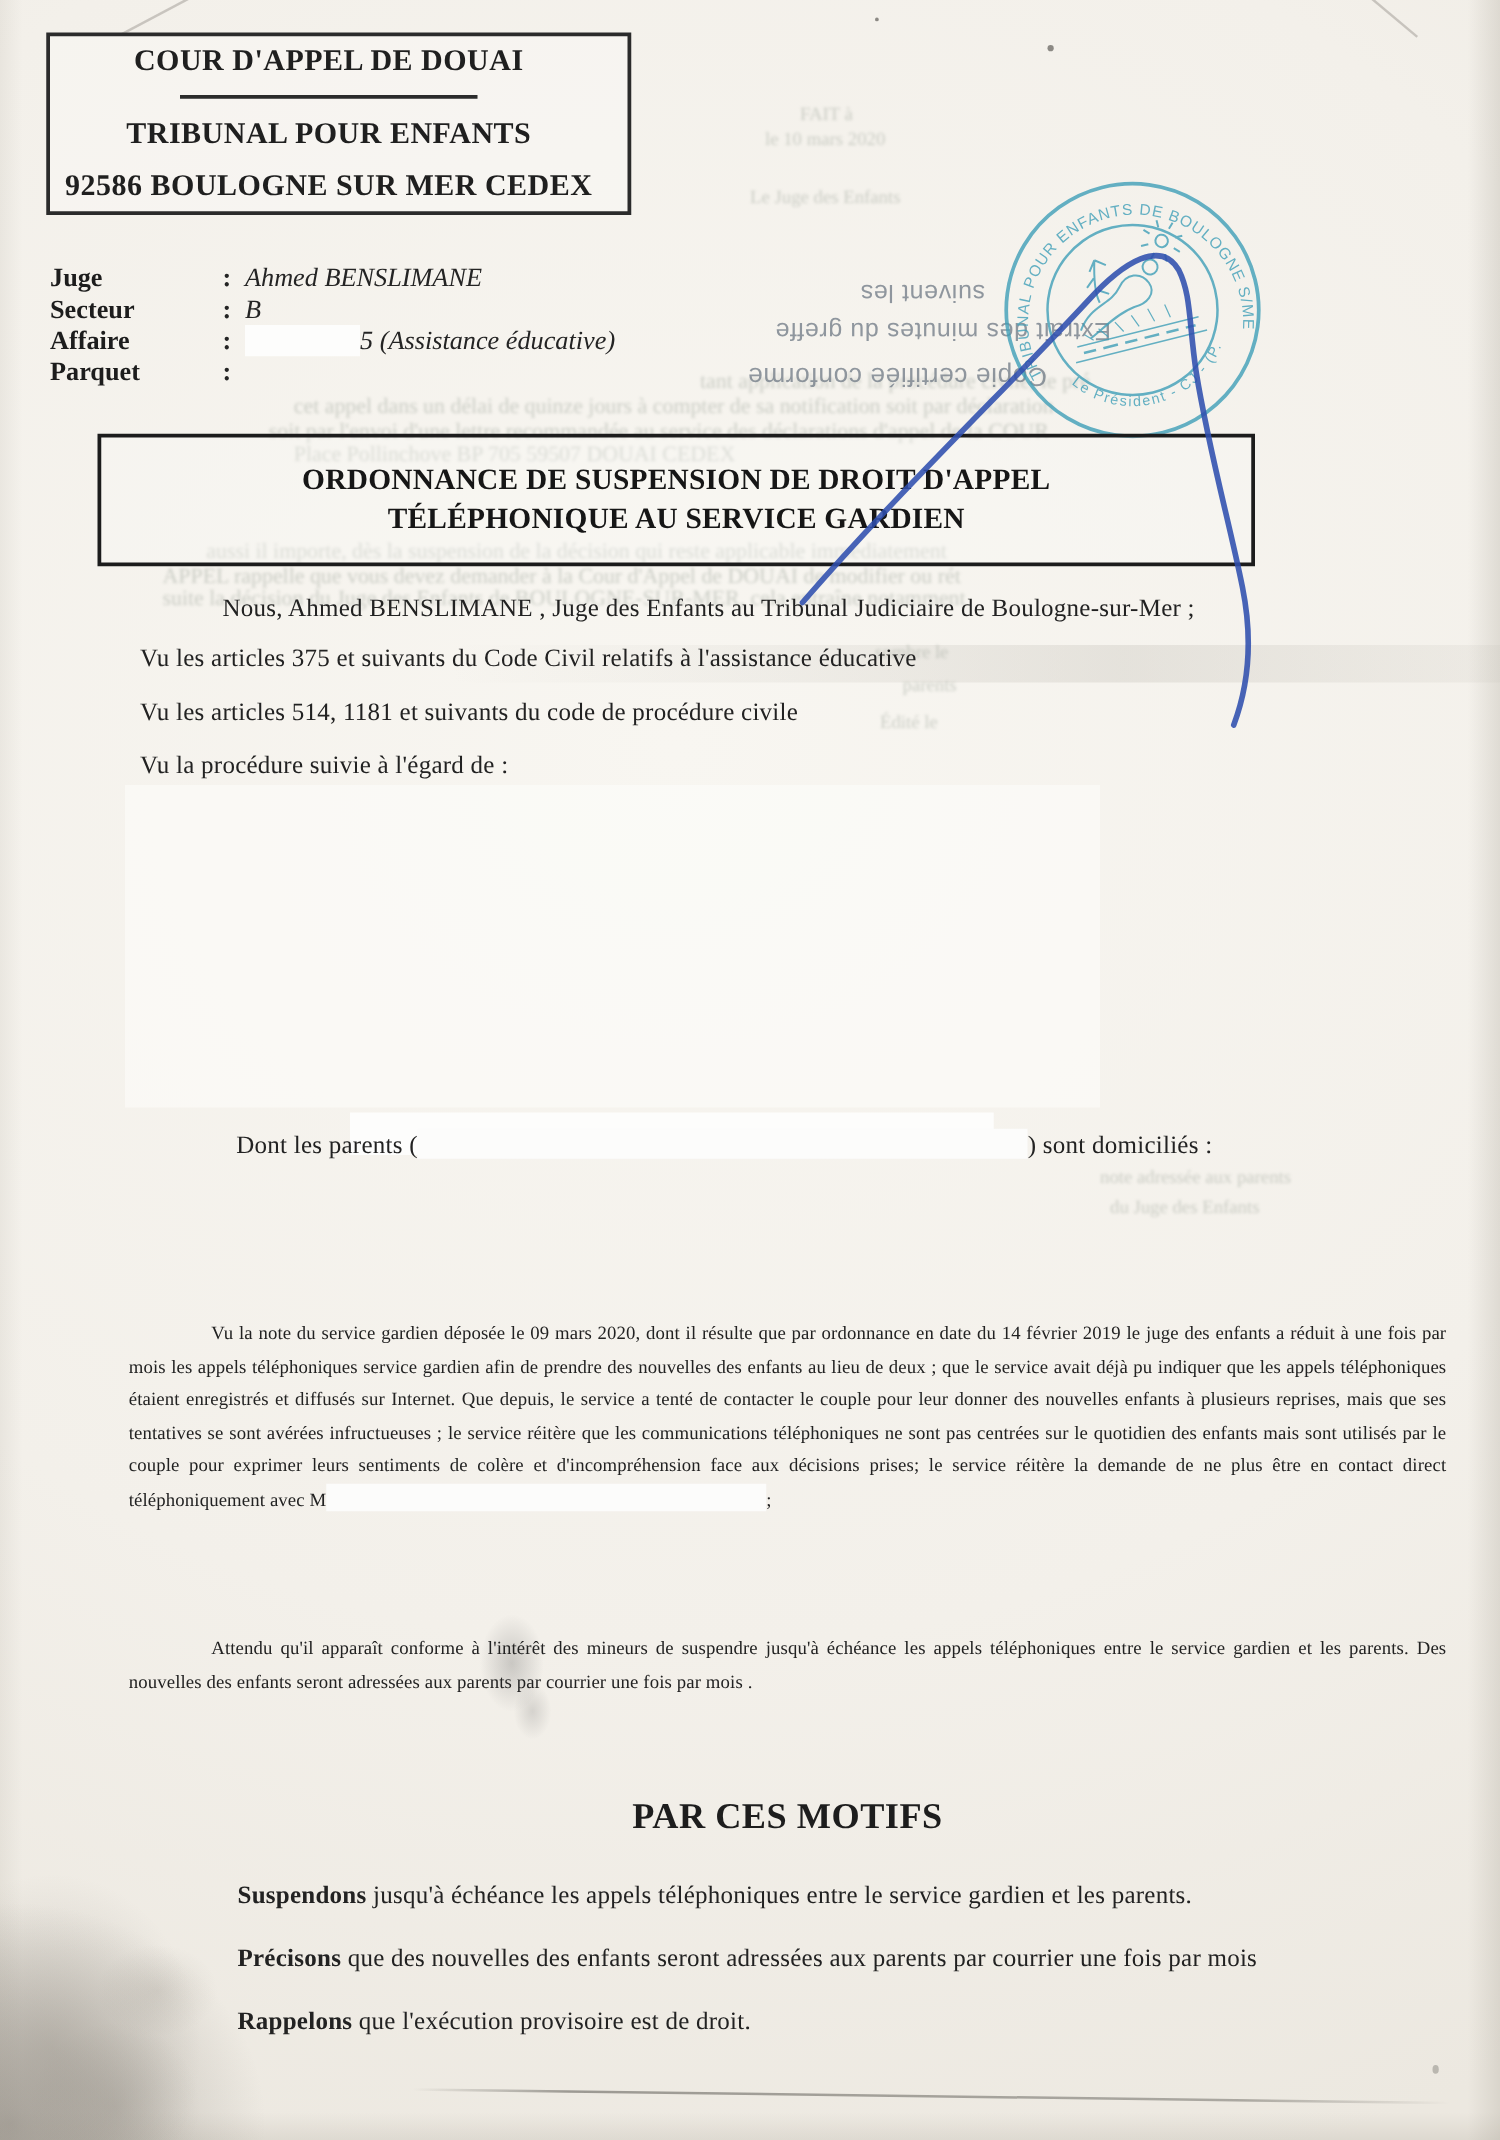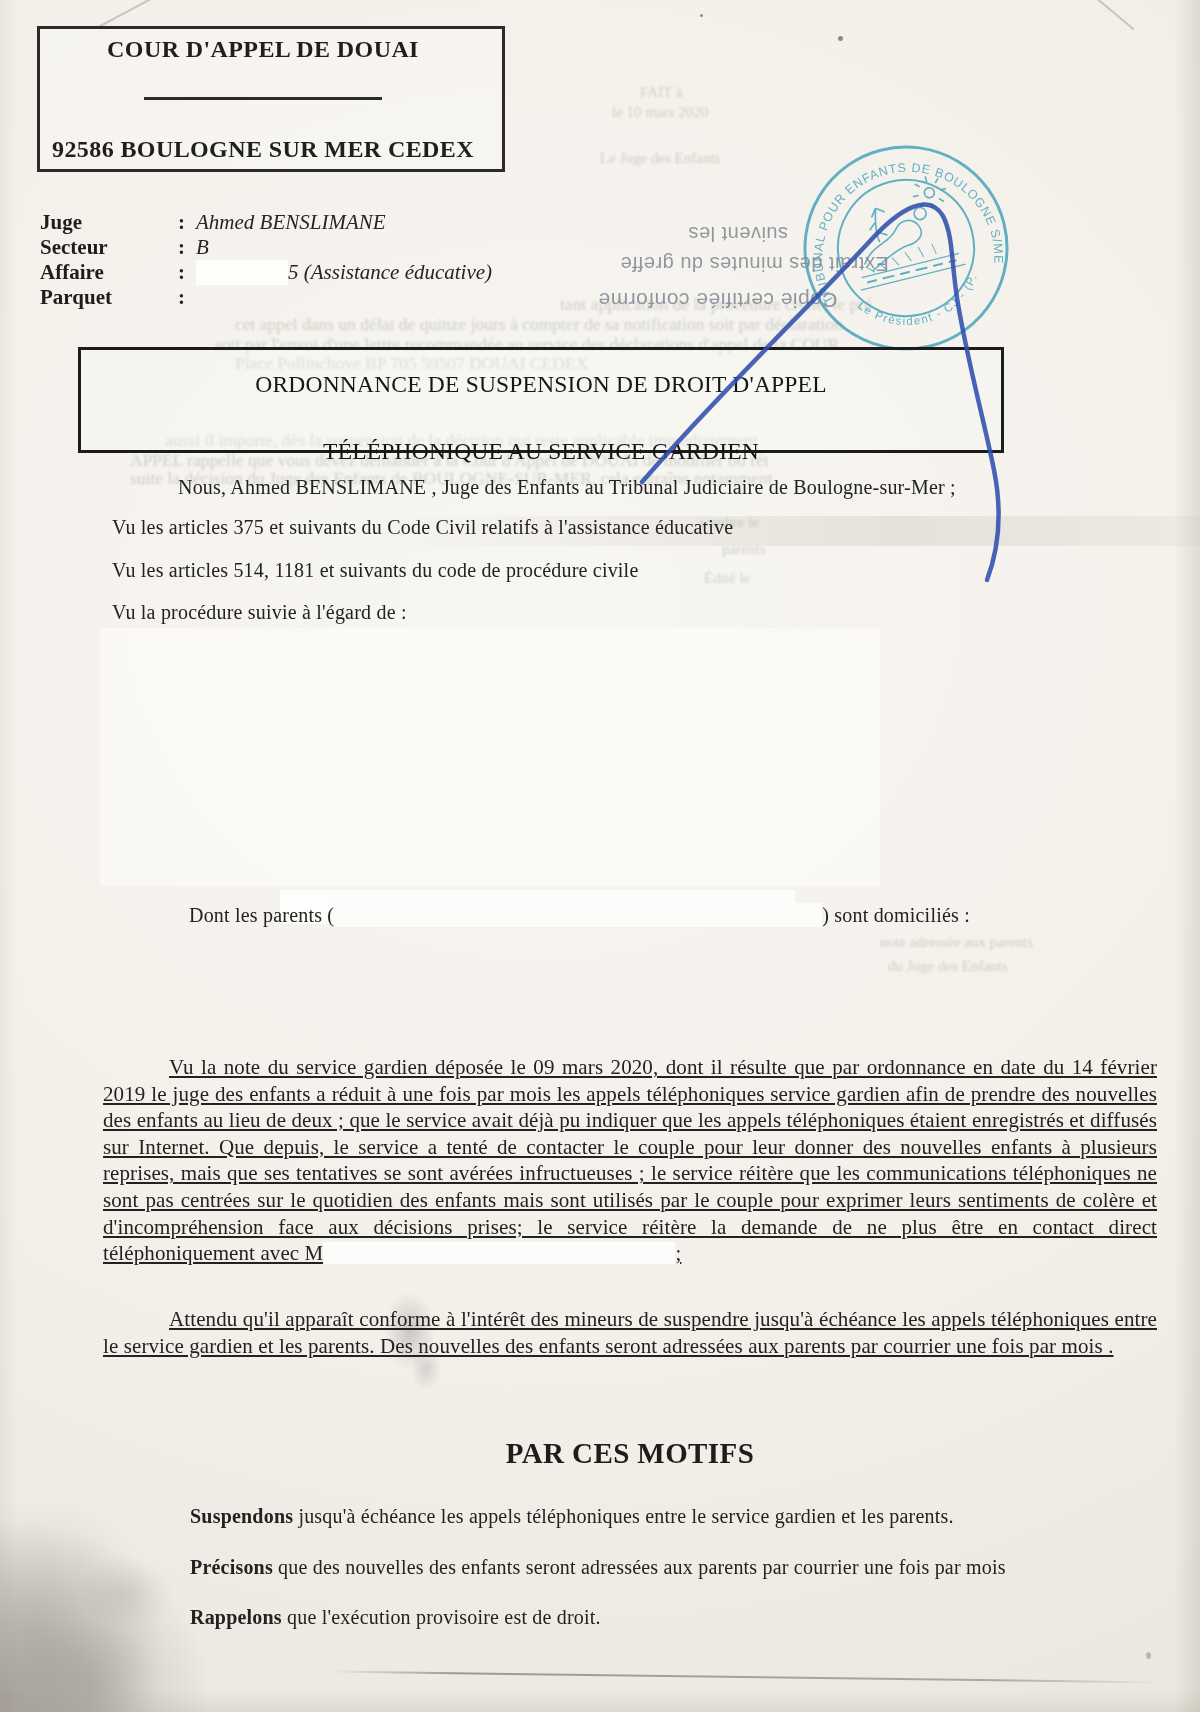--- a/index.html
+++ b/index.html
@@ -27,24 +27,24 @@
   .ci-label{font-weight:bold;width:138px;color:#1d1d1d;}
   .ci-colon{font-weight:bold;width:18px;}
   .ci-value{font-style:italic;}
   .ci-gap{display:inline-block;width:92px;}
   
   .title-box{
     left:78px;top:347px;width:926px;height:106px;border:3.5px solid #1c1c1c;
     display:flex;flex-direction:column;align-items:center;justify-content:center;
     box-sizing:border-box;background:rgba(250,249,246,.35);
   }
-  .title-line{font-weight:normal;font-size:23.5px;letter-spacing:.2px;line-height:31px;color:#161616;white-space:nowrap;margin-top:36px;}
+  .title-line{font-weight:bold;font-size:23.5px;letter-spacing:.2px;line-height:31px;color:#161616;white-space:nowrap;}
   
   .bodyline{font-size:20px;letter-spacing:.2px;white-space:nowrap;color:#222;}
-  .para{font-size:21px;letter-spacing:.1px;line-height:26.6px;text-align:justify;color:#222;text-decoration:underline;}
+  .para{font-size:15px;letter-spacing:.1px;line-height:26.6px;text-align:justify;color:#222;}
   .indent{display:inline-block;width:66px;}
   .white-gap{display:inline-block;background:#fcfcfb;}
   .lead-bold{font-weight:bold;}
   .motifs{font-weight:bold;font-size:29px;letter-spacing:.4px;color:#1d1d1d;text-align:center;}
   
   .bleed{color:#90998e;opacity:.42;filter:blur(1.1px);font-size:17.5px;white-space:nowrap;font-family:"Liberation Serif",serif;}
   .bleed.small{font-size:15px;}
   .ghost-stamp-line{
     color:#737d88;opacity:.78;filter:blur(.5px);font-family:"Liberation Sans",sans-serif;
     transform:rotate(180deg);white-space:nowrap;letter-spacing:.5px;
@@ -104,20 +104,21 @@
   <div class="abs bleed small" style="left:880px;top:934px;">note adressée aux parents</div>
   <div class="abs bleed small" style="left:888px;top:958px;">du Juge des Enfants</div>
 
   <div class="abs ghost-stamp-line" style="left:688px;top:222px;font-size:20px;">suivent les</div>
   <div class="abs ghost-stamp-line" style="left:620px;top:252px;font-size:20px;">Extrait des minutes du greffe</div>
   <div class="abs ghost-stamp-line" style="left:598px;top:288px;font-size:21px;">Copie certifiée conforme</div>
 
   <div class="abs header-box">
     <div class="header-line">COUR D'APPEL DE DOUAI</div>
     <div class="header-rule"></div>
+    <div class="header-line">TRIBUNAL POUR ENFANTS</div>
     <div class="header-line">92586 BOULOGNE SUR MER CEDEX</div>
   </div>
 
   <div class="abs case-info">
     <div class="ci-row">
       <span class="ci-label">Juge</span>
       <span class="ci-colon">:</span>
       <span class="ci-value">Ahmed BENSLIMANE</span>
     </div>
     <div class="ci-row">

